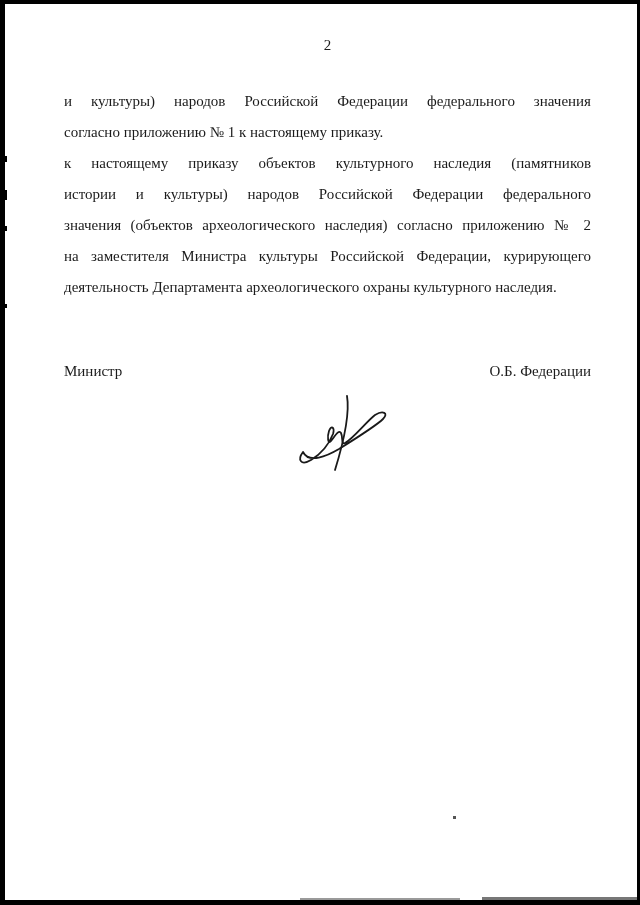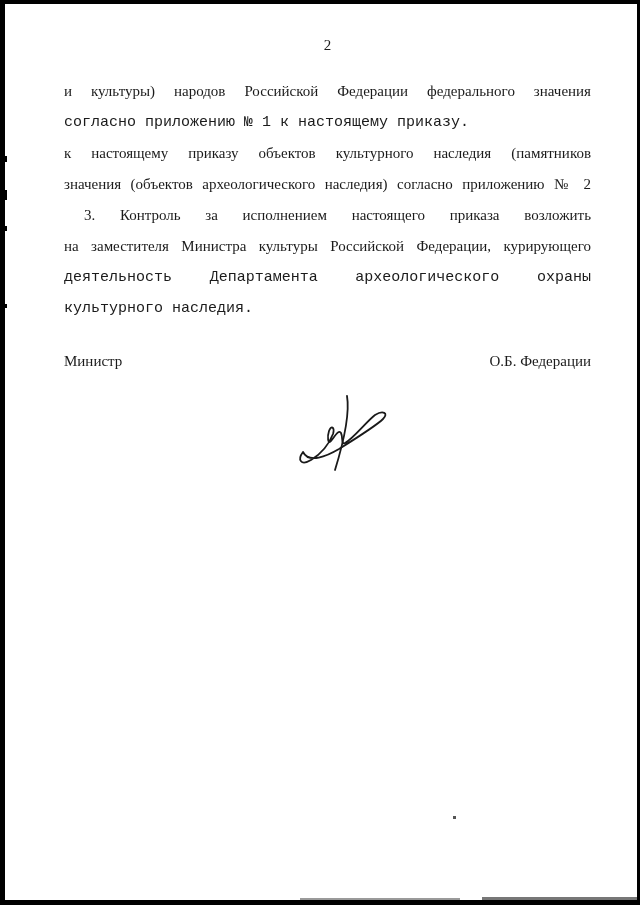--- a/index.html
+++ b/index.html
@@ -23,31 +23,30 @@
     color: #1b1b1b;
     font-size: 15px;
   }
   .page-number {
     text-align: center;
     margin-top: 32px;
     height: 18px;
     line-height: 18px;
   }
   .para { margin: 0; }
-  .para.first { margin-top: 22px; }
+  .para.first { margin-top: 32px; }
   .line {
     height: 31px;
     line-height: 31px;
     text-align: justify;
     text-align-last: justify;
   }
   .line.last {
     text-align: justify;
     text-align-last: left;
-    font-family: Liberation Mono, monospace;
   }
   .line.indent { text-indent: 20px; }
   .signature-row {
     margin-top: 57px;
     height: 22px;
     line-height: 22px;
     display: flex;
     justify-content: space-between;
     align-items: flex-start;
     position: relative;
@@ -84,25 +83,25 @@
 
     <div class="page-number">2</div>
 
     <div class="para first">
       <div class="line">и культуры) народов Российской Федерации федерального значения</div>
       <div class="line last">согласно приложению № 1 к настоящему приказу.</div>
     </div>
 
     <div class="para">
       <div class="line">к настоящему приказу объектов культурного наследия (памятников</div>
+      <div class="line">истории и культуры) народов Российской Федерации федерального</div>
       <div class="line">значения (объектов археологического наследия) согласно приложению № 2</div>
     </div>
 
     <div class="para">
-      <div class="line indent">3. Контроль за исполнением настоящего приказа возложить</div>
       <div class="line">на заместителя Министра культуры Российской Федерации, курирующего</div>
       <div class="line last">деятельность Департамента археологического охраны культурного наследия.</div>
     </div>
 
     <div class="signature-row">
       <span>Министр</span>
       <span>О.Б. Федерации</span>
     </div>
 
   </div>

